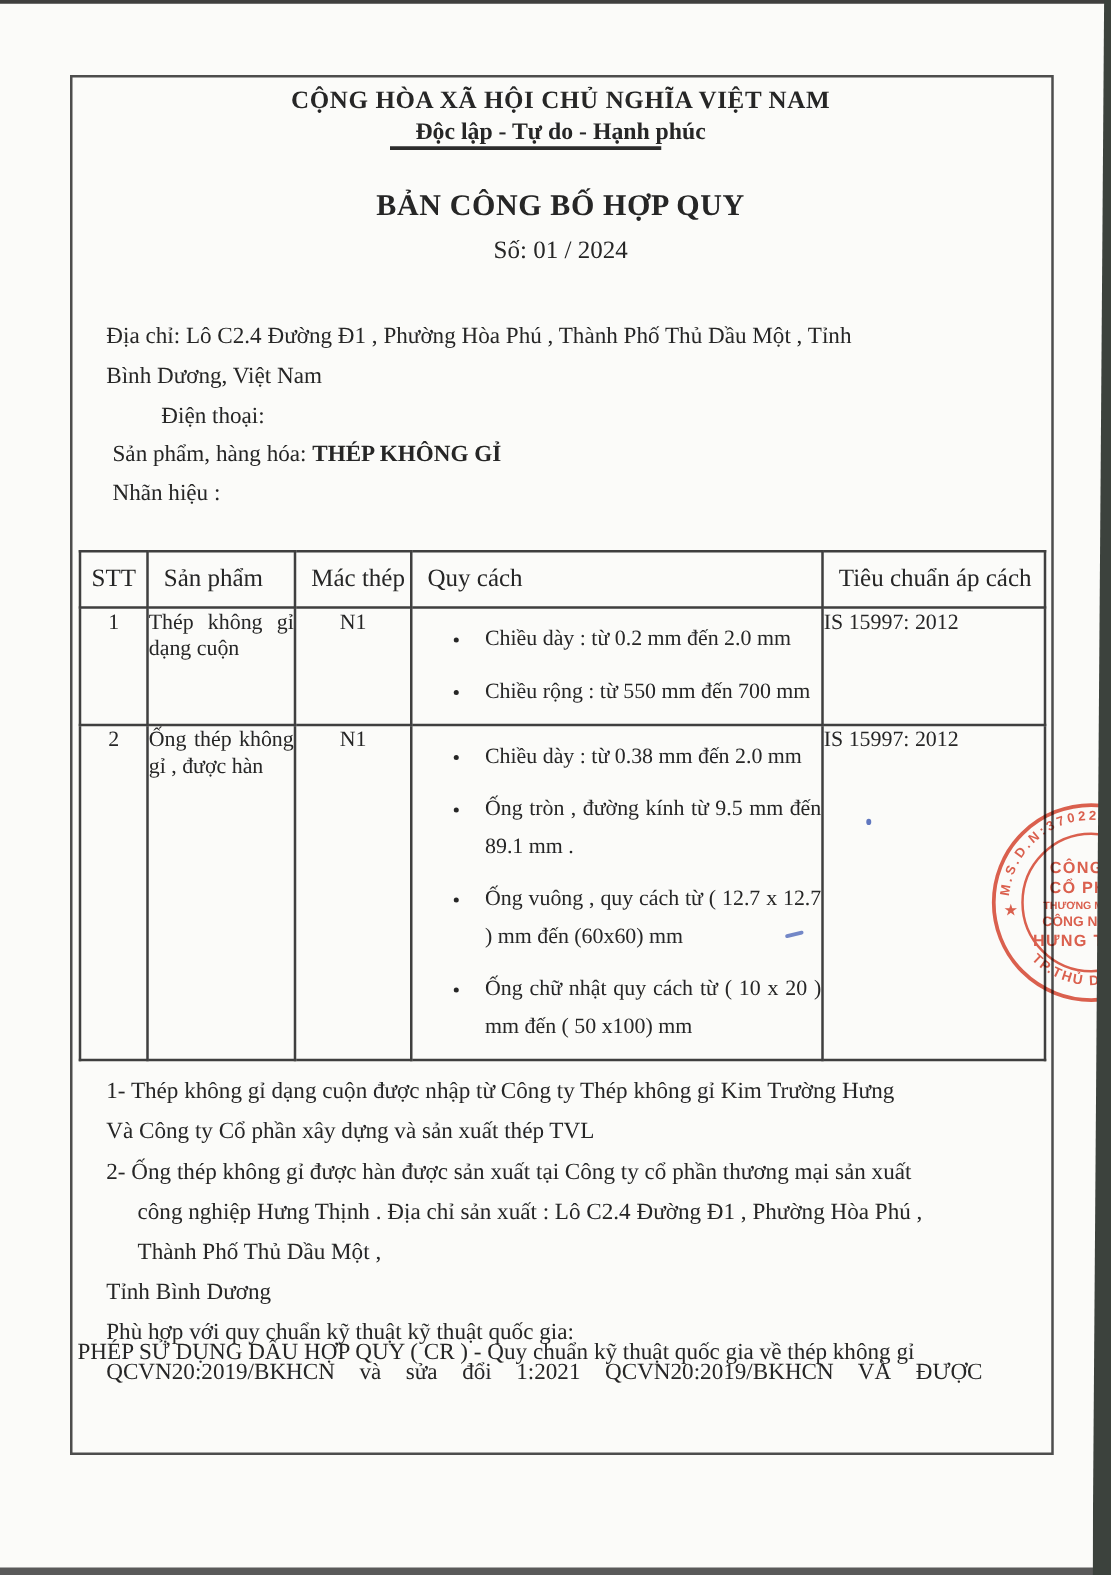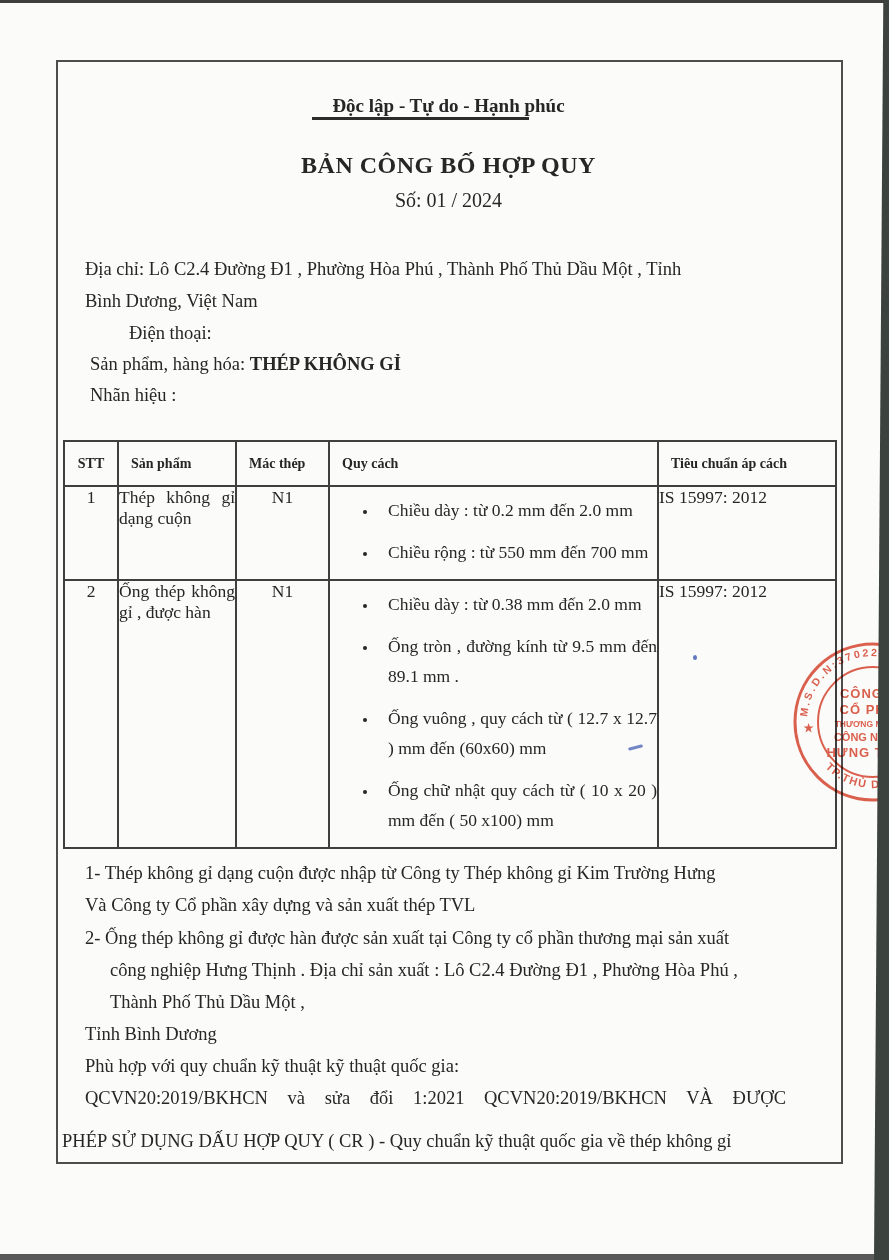--- a/index.html
+++ b/index.html
@@ -21,21 +21,21 @@
   .sonum{font-size:20px;}
   .body-line{font-size:18.5px;}
   .motto-rule{position:absolute;left:312px;top:117px;width:217px;height:2.5px;background:#2c2c2c;}
   .bold{font-weight:bold;}
   table.spec{
     position:absolute;left:63px;top:440px;width:772px;
     border-collapse:collapse;table-layout:fixed;z-index:2;
     font-size:17.5px;color:#262626;
   }
   table.spec th,table.spec td{border:2px solid #3f3f3f;padding:0;vertical-align:top;}
-  table.spec th{font-weight:bold;font-size:14px;height:43px;vertical-align:middle;text-align:left;padding-left:12px;}
+  table.spec th{font-weight:normal;font-size:20px;height:43px;vertical-align:middle;text-align:left;padding-left:12px;}
   table.spec th.c,table.spec td.c{text-align:center;padding-left:0;}
   td.prod{padding:10px 10px 0 12px;text-align:justify;}
   td.num,td.mark{padding-top:10px;}
   td.std{padding:10px 6px 0 10px;}
   td.specs{padding:6px 8px 0 0;}
   ul.bullets{margin:0;padding:0 0 0 48px;}
   ul.bullets li{
     margin:8px 0 12px 0;line-height:30px;text-align:justify;
     padding-left:10px;
   }
@@ -50,20 +50,21 @@
 </head>
 <body>
 
 <div class="page">
 
   <div class="scan-top"></div>
   <div class="scan-right"></div>
   <div class="scan-bottom"></div>
   <div class="frame"></div>
 
+  <div class="line center h1" style="top:68px;">CỘNG HÒA XÃ HỘI CHỦ NGHĨA VIỆT NAM</div>
   <div class="line center h2" style="top:94px;">Độc lập - Tự do - Hạnh phúc</div>
   <div class="motto-rule"></div>
 
   <div class="line center title" style="top:150px;">BẢN CÔNG BỐ HỢP QUY</div>
   <div class="line center sonum" style="top:188px;">Số: 01 / 2024</div>
 
   <div class="line body-line" style="left:85px;top:258px;">Địa chỉ: Lô C2.4 Đường Đ1 , Phường Hòa Phú , Thành Phố Thủ Dầu Một , Tỉnh</div>
   <div class="line body-line" style="left:85px;top:290px;">Bình Dương, Việt Nam</div>
   <div class="line body-line" style="left:85px;top:322px;margin-left:44px;">Điện thoại:</div>
 
@@ -116,21 +117,21 @@
     </table>
 
   <div class="line notes-line" style="left:85px;top:862px;">1-  Thép không gỉ dạng cuộn được nhập từ Công ty Thép không gỉ Kim Trường Hưng</div>
   <div class="line notes-line" style="left:85px;top:894px;">Và Công ty Cổ phần xây dựng và sản xuất thép TVL</div>
   <div class="line notes-line" style="left:85px;top:927px;">2-  Ống thép không gỉ được hàn được sản xuất tại Công ty cổ phần thương mại sản xuất</div>
   <div class="line notes-line" style="left:110px;top:959px;">công nghiệp Hưng Thịnh . Địa chỉ sản xuất : Lô C2.4 Đường Đ1 , Phường Hòa Phú ,</div>
   <div class="line notes-line" style="left:110px;top:991px;">Thành Phố Thủ Dầu Một ,</div>
   <div class="line notes-line" style="left:85px;top:1023px;">Tỉnh Bình Dương</div>
   <div class="line notes-line" style="left:85px;top:1055px;">Phù hợp với quy chuẩn kỹ thuật kỹ thuật quốc gia:</div>
   <div class="line notes-line just" style="left:85px;top:1087px;">QCVN20:2019/BKHCN và sửa đổi 1:2021 QCVN20:2019/BKHCN VÀ ĐƯỢC</div>
-  <div class="line notes-line" style="left:62px;top:1130px;">PHÉP SỬ DỤNG DẤU HỢP QUY ( CR ) -  Quy chuẩn kỹ thuật quốc gia về thép không gỉ</div>
+  <div class="line notes-line" style="left:62px;top:1071px;">PHÉP SỬ DỤNG DẤU HỢP QUY ( CR ) -  Quy chuẩn kỹ thuật quốc gia về thép không gỉ</div>
 
   <svg class="stamp" viewBox="0 0 200 200">
     <defs>
       <path id="arcTop" d="M 29 95 A 66 66 0 1 1 161 95" fill="none"></path>
       <path id="arcBottom" d="M 29 95 A 66 66 0 0 0 161 95" fill="none"></path>
     </defs>
     <circle cx="95" cy="95" r="78" fill="none" stroke="#da4b37" stroke-width="3"></circle>
     <circle cx="95" cy="95" r="55" fill="none" stroke="#da4b37" stroke-width="2"></circle>
     <text font-size="10.5" fill="#da4b37" letter-spacing="2.5">
       <textPath href="#arcTop" startOffset="5">M.S.D.N:37022666</textPath>

